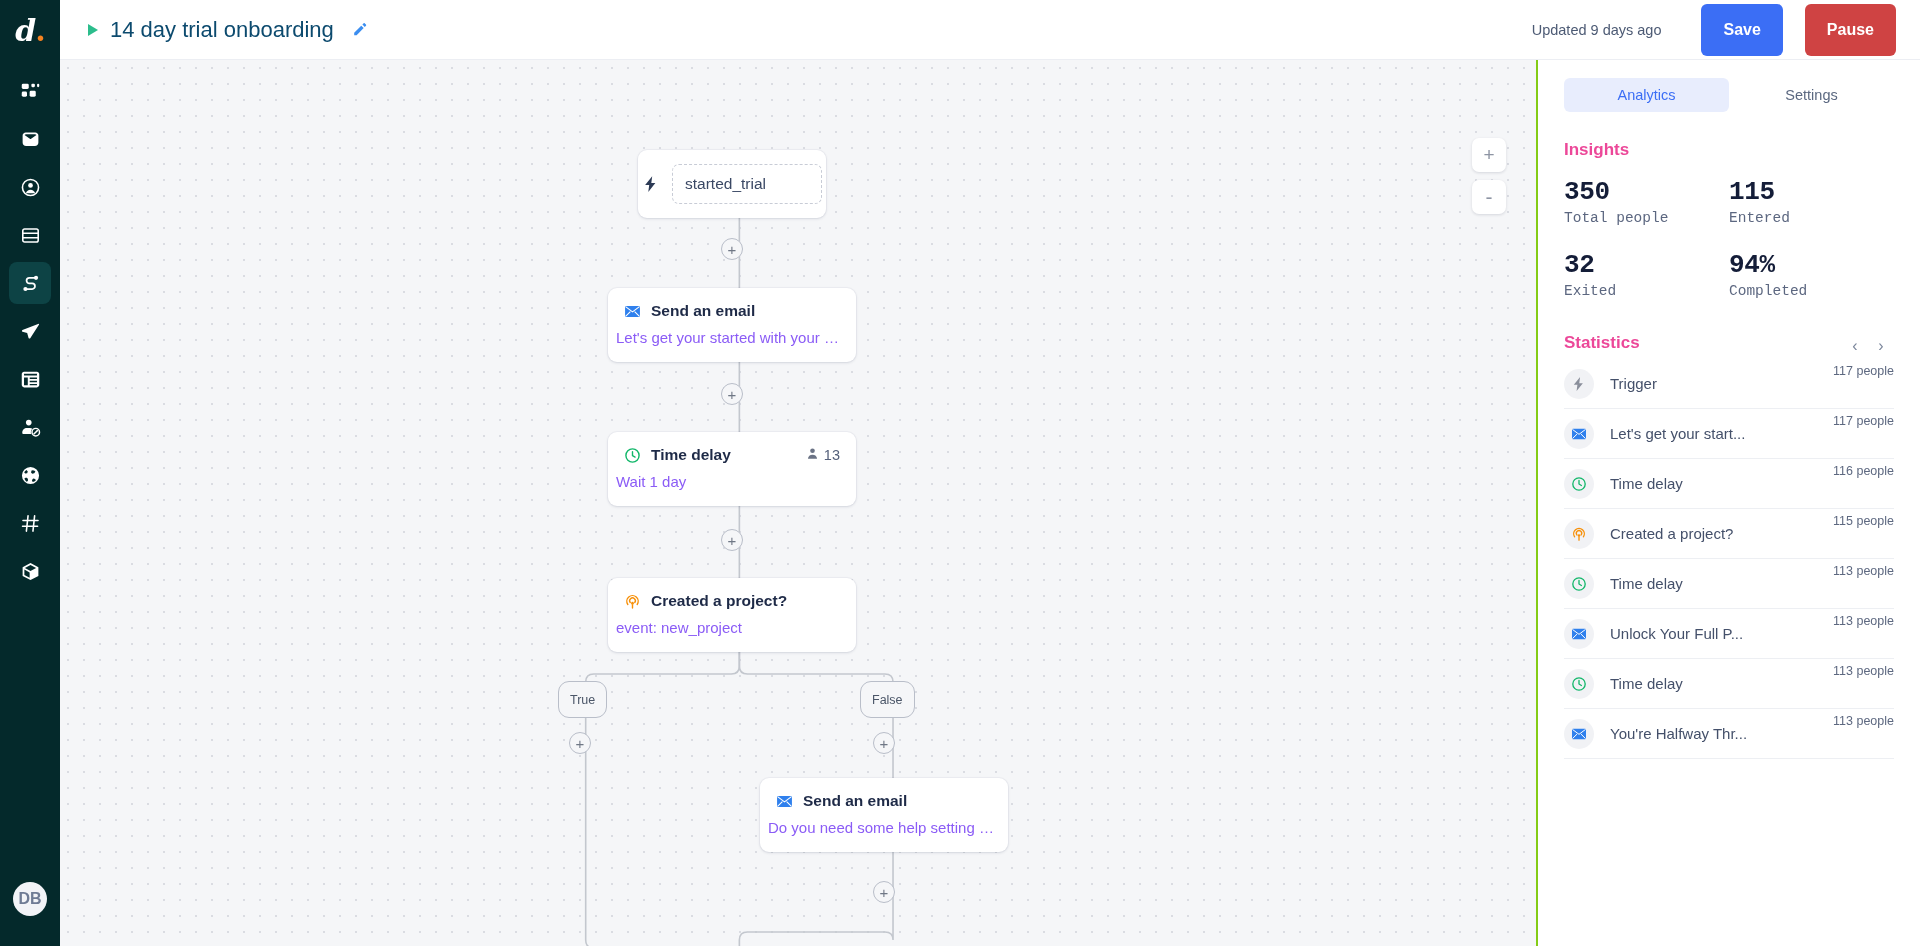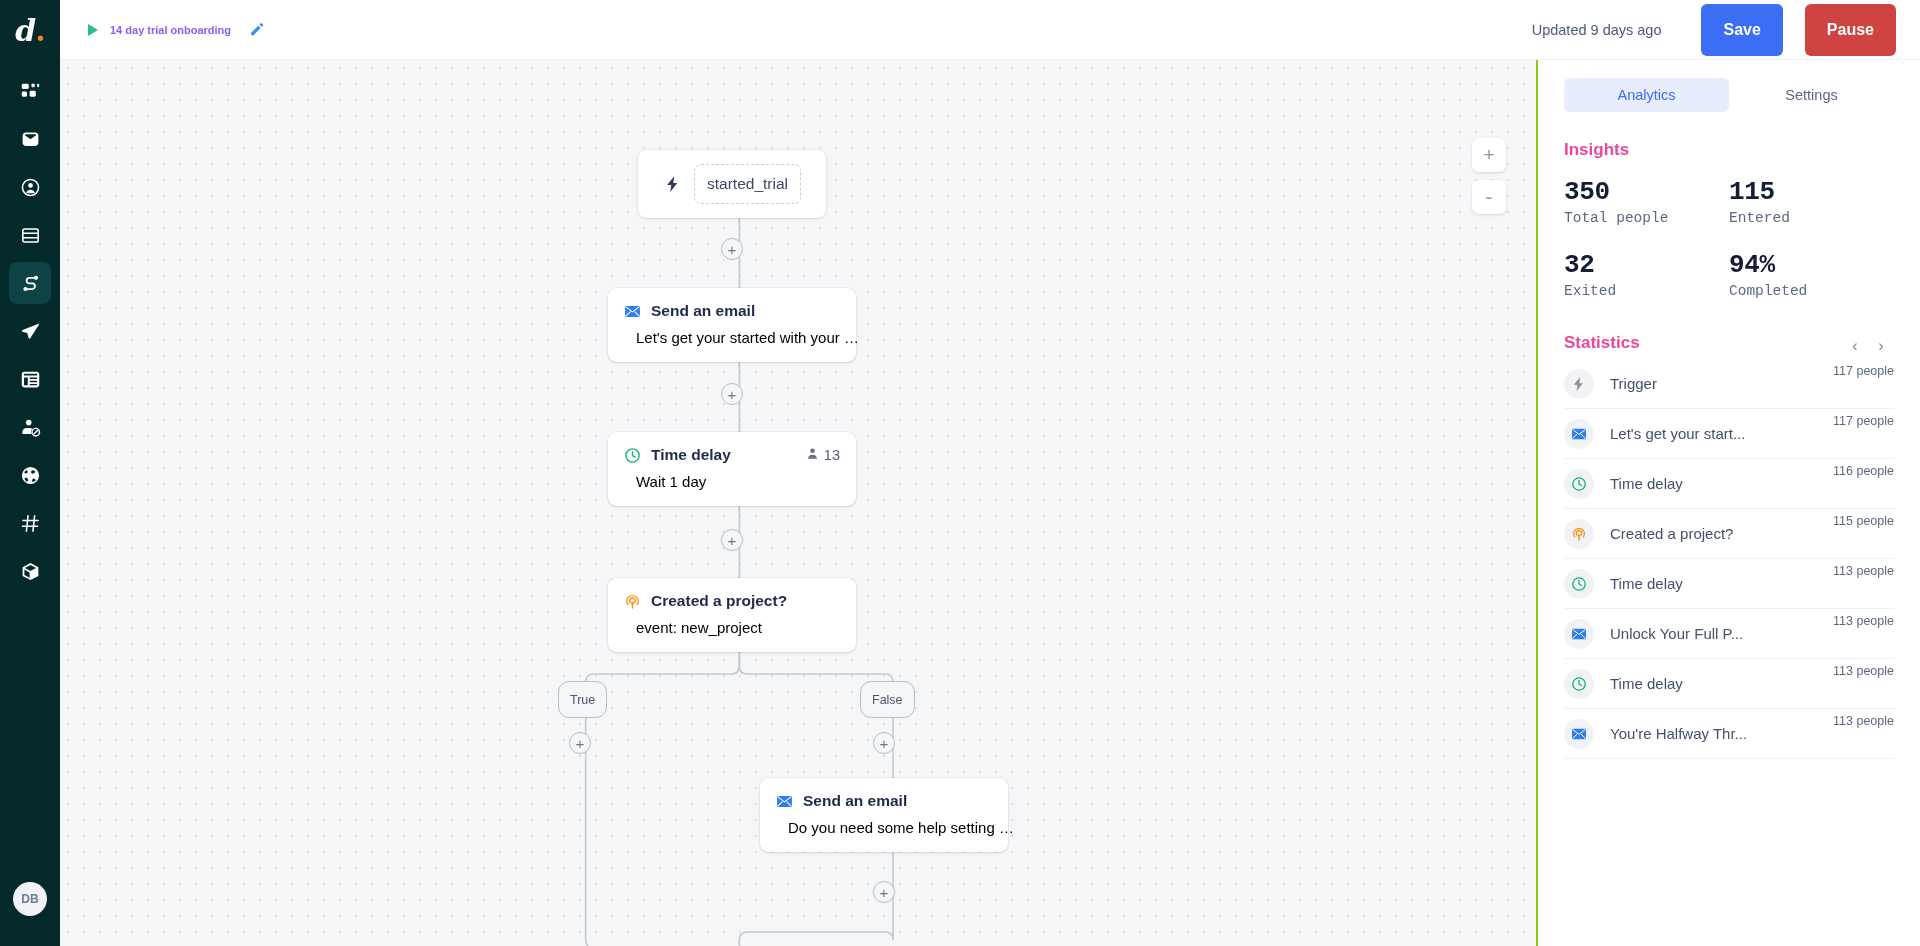--- a/index.html
+++ b/index.html
@@ -34,37 +34,37 @@
     display: flex; align-items: center; justify-content: center;
     color: #ffffff; cursor: pointer;
   }
   .rail-item.active { background: #0d4345; }
   .rail-item svg { width: 21px; height: 21px; display: block; }
   .rail-avatar {
     position: absolute; bottom: 30px; left: 13px;
     width: 34px; height: 34px; border-radius: 50%;
     background: #f2f3f7; color: #6f7b95;
     display: flex; align-items: center; justify-content: center;
-    font-size: 12px; font-weight: 600; cursor: pointer;
+    font-size: 16px; font-weight: 600; cursor: pointer;
   }
 
   
   .main { flex: 1 1 auto; display: flex; flex-direction: column; min-width: 0; }
 
   .topbar {
     height: 60px; flex: 0 0 60px;
     background: #ffffff;
     border-bottom: 1px solid #eceef3;
     display: flex; align-items: center;
     padding: 0 24px 0 28px;
     gap: 12px;
   }
   .play-icon { width: 0; height: 0; border-left: 10px solid #2cbd8c;
      border-top: 6px solid transparent; border-bottom: 6px solid transparent; flex:0 0 auto;}
-  .flow-title { font-size: 11px; color: #8b5cf6; font-weight: 700; }
+  .flow-title { font-size: 22px; color: #0c4a6e; font-weight: 400; }
   .edit-pencil { margin-left: 6px; cursor: pointer; display: flex; align-items: center; }
   .edit-pencil svg { width: 15px; height: 15px; }
   .topbar-spacer { flex: 1 1 auto; }
   .updated-text { font-size: 14.5px; color: #4c5a74; margin-right: 18px; }
   .btn {
     border: none; border-radius: 6px; cursor: pointer;
     font-family: "Liberation Sans", sans-serif;
     font-size: 16px; font-weight: 700; color: #ffffff;
     padding: 0 22px; height: 52px; line-height: 40px;
     margin-left: 10px;
@@ -95,26 +95,26 @@
   .flow { position: absolute; left: 0; top: 0; width: 100%; height: 100%; }
   .node {
     position: absolute; background: #ffffff; border-radius: 9px;
     box-shadow: 0 1px 3px rgba(25,35,70,.13), 0 0 0 1px rgba(30,40,80,.03);
     z-index: 3;
   }
   .node-head { display: flex; align-items: center; gap: 10px; padding: 14px 16px 0 16px; }
   .node-head .n-icon { width: 17px; height: 17px; flex: 0 0 17px; display:flex; align-items:center; justify-content:center;}
   .node-head .n-icon svg { width: 17px; height: 17px; }
   .node-title { font-size: 15.5px; font-weight: 700; color: #1e2a47; }
-  .node-sub { font-size: 15px; color: #000000; padding: 9px 16px 16px 28px; white-space: nowrap; }
+  .node-sub { font-size: 15px; color: #8b5cf6; padding: 9px 16px 16px 8px; white-space: nowrap; }
   .node-count { margin-left: auto; display: flex; align-items: center; gap: 5px; font-size: 14.5px; color: #54607a; }
   .node-count svg { width: 13px; height: 13px; }
 
   
-  .node-trigger { left: 578px; top: 90px; width: 188px; height: 68px; display: flex; align-items: center; padding: 0 26px; gap: 12px; }
+  .node-trigger { left: 578px; top: 90px; width: 188px; height: 68px; display: flex; align-items: center; padding: 0 4px; gap: 12px; }
   .node-trigger .bolt { width: 18px; height: 18px; flex: 0 0 18px; }
   .trigger-chip {
     flex: 1 1 auto; border: 1.6px dashed #c8ccd6; border-radius: 7px;
     height: 40px; display: flex; align-items: center; padding: 0 12px;
     font-size: 15.5px; color: #3a4864; background: #ffffff;
   }
 
   .node-email1  { left: 548px; top: 228px; width: 248px; }
   .node-delay1  { left: 548px; top: 372px; width: 248px; }
   .node-cond    { left: 548px; top: 518px; width: 248px; }

